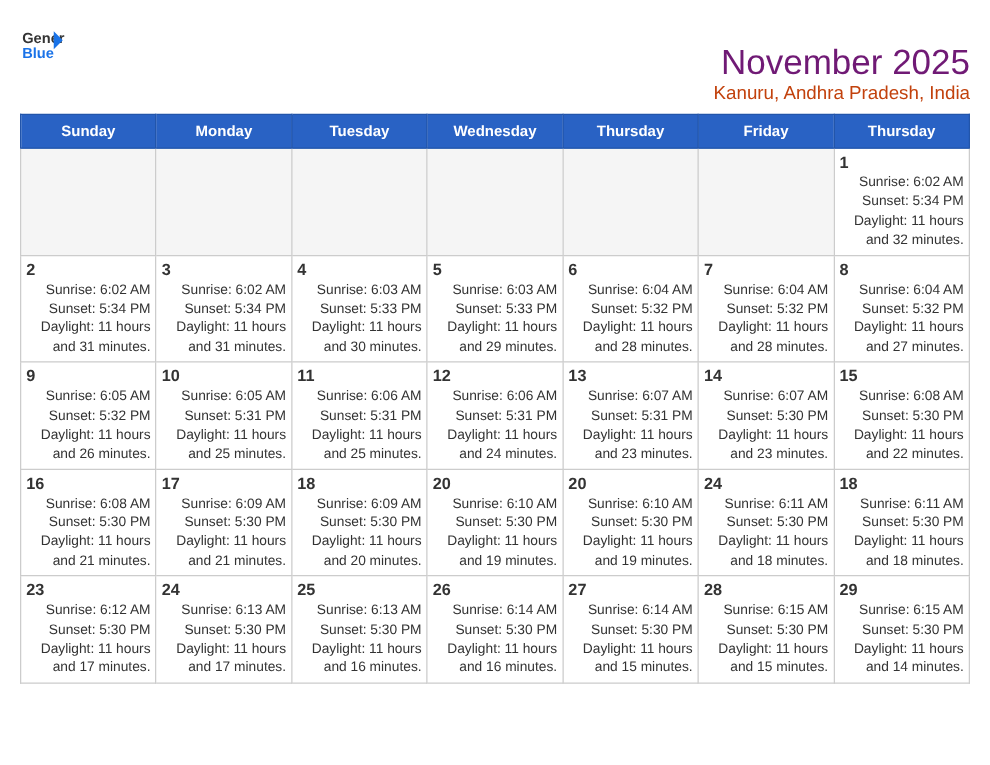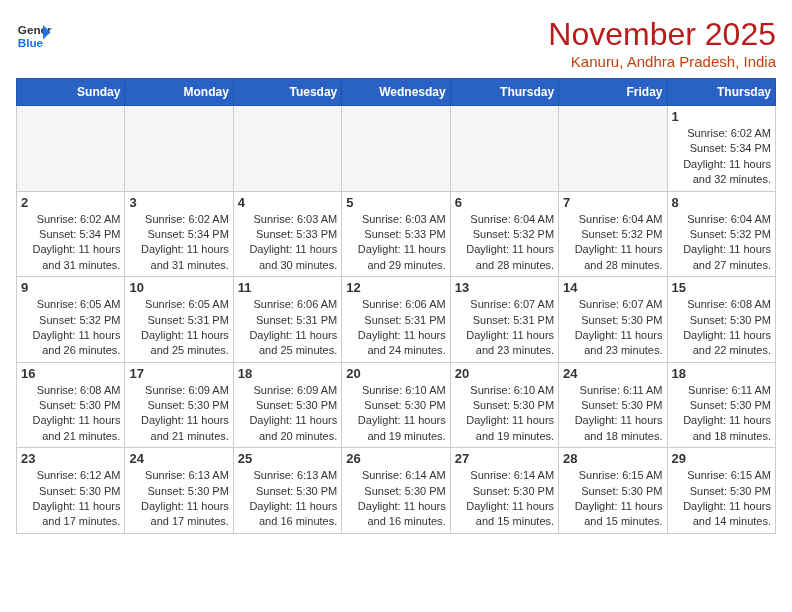--- a/index.html
+++ b/index.html
@@ -22,40 +22,41 @@
       gap: 4px;
     }
     .logo-icon {
       width: 36px;
       height: 36px;
     }
     .title-block {
       text-align: right;
     }
     .month-title {
-      font-size: 32px;
+      font-size: 28px;
       font-weight: normal;
-      color: #b91c1c;
+      color: #701a75;
+      margin-top: 18px;
     }
     .location {
       font-size: 15px;
       color: #c2410c;
     }
     .calendar {
       width: 100%;
       border-collapse: collapse;
       border: 1px solid #ccc;
     }
     .calendar th {
       background: #2962c4;
       color: #fff;
       font-size: 12px;
       font-weight: bold;
       padding: 6px 4px;
-      text-align: right;
+      text-align: center;
       border: 1px solid #2255aa;
     }
     .calendar td {
       vertical-align: top;
       border: 1px solid #ccc;
       padding: 3px 4px;
       width: calc(100% / 7);
       min-height: 70px;
       font-size: 10px;
       color: #333;

